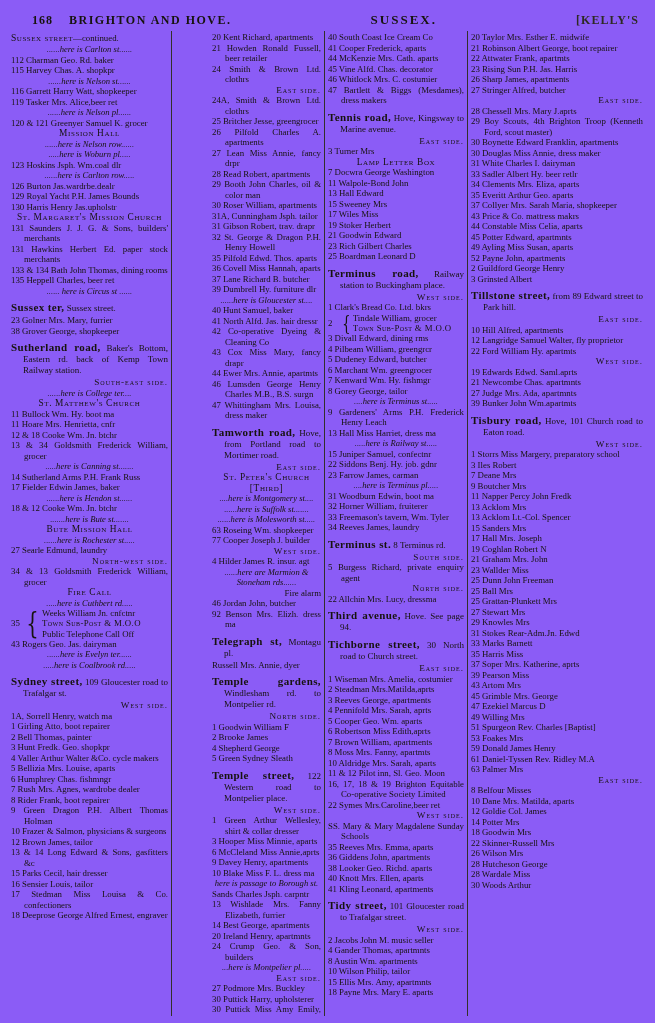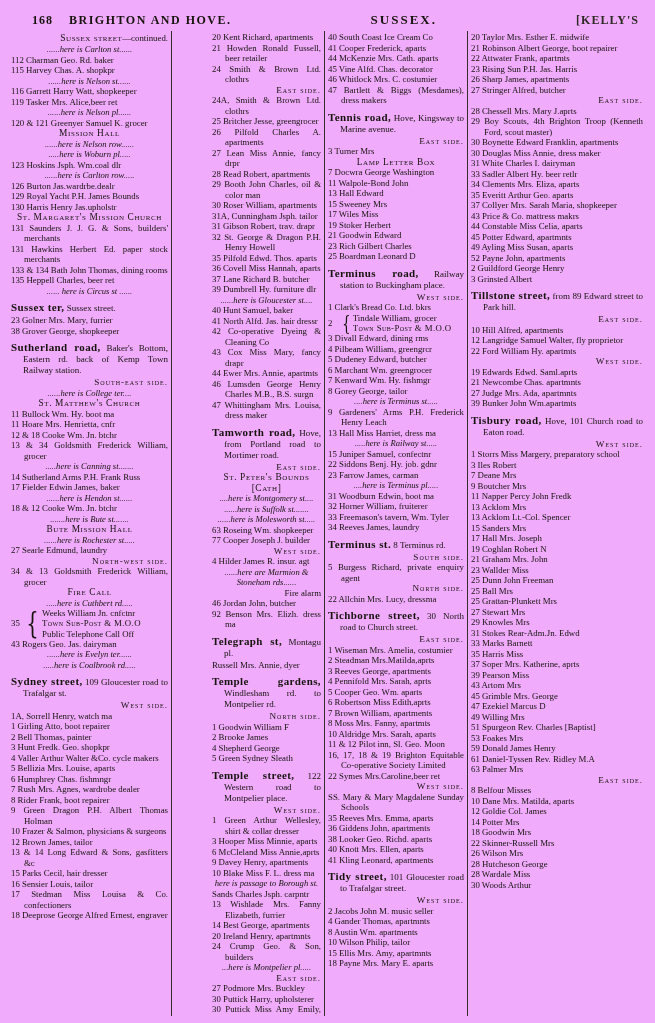--- a/index.html
+++ b/index.html
@@ -1,17 +1,17 @@
 <!DOCTYPE html>
 <html><head>
 <meta charset="utf-8">
 <style>
   html,body { margin:0; padding:0; background:#d8d5cc; }
   .page {
-    width:655px; height:1023px; background:#f0abfc; color:#17130e;
+    width:655px; height:1023px; background:#8b5cf6; color:#17130e;
     font-family:"Liberation Serif","DejaVu Serif",serif;
     overflow:hidden; position:relative; box-sizing:border-box;
     padding:8px 6px 0 8px;
   }
   .hdr {
     display:flex; justify-content:space-between; align-items:baseline;
     padding:4px 10px 3px 24px; font-weight:bold;
   }
   .hdr-left { display:flex; gap:16px; font-size:12px; letter-spacing:1.5px; }
   .hdr-page { letter-spacing:1px; }
@@ -42,21 +42,21 @@
   .caps {
     font-variant:small-caps; text-align:center; font-size:9.4px;
     line-height:10.5px; letter-spacing:0.6px;
     padding:0 6px;
   }
   .street {
     font-size:9px; line-height:11px; margin-top:6px; margin-bottom:1px;
     text-align:justify; padding-left:12px; text-indent:-12px;
   }
   .street .street-name { font-weight:bold; font-size:11px; letter-spacing:0.4px; }
-  .cont { font-size:8.8px; line-height:11px; text-align:right; }
+  .cont { font-size:8.8px; line-height:11px; text-align:left; }
   .cont .cont-name { font-variant:small-caps; font-size:9.6px; letter-spacing:0.5px; }
   .brace-row { display:flex; align-items:center; font-size:8.8px; line-height:10.3px; }
   .brace-num { width:12px; flex:none; }
   .brace-glyph {
     flex:none; font-family:"DejaVu Serif",serif; font-weight:400;
     transform:scaleX(0.65); margin-right:0px; color:#17130e;
   }
   .b3 .brace-glyph { font-size:30px; }
   .b2 .brace-glyph { font-size:20px; }
   .brace-lines { flex:1; }
@@ -178,21 +178,21 @@
         <div class="here">......here is Gloucester st....</div>
         <div class="entry">40 Hunt Samuel, baker</div>
         <div class="entry">41 North Alfd. Jas. hair dressr</div>
         <div class="entry">42 Co-operative Dyeing &amp; Cleaning Co</div>
         <div class="entry">43 Cox Miss Mary, fancy drapr</div>
         <div class="entry">44 Ewer Mrs. Annie, apartmts</div>
         <div class="entry">46 Lumsden George Henry Charles M.B., B.S. surgn</div>
         <div class="entry">47 Whittingham Mrs. Louisa, dress maker</div>
         <div class="street"><span class="street-name">Tamworth road,</span><span> Hove, from Portland road to Mortimer road.</span></div>
         <div class="side">East side.</div>
-        <div class="caps">St. Peter's Bounds [Cath]</div>
+        <div class="caps">St. Peter's Church [Third]</div>
         <div class="here">....here is Montgomery st....</div>
         <div class="here">......here is Suffolk st.......</div>
         <div class="here">......here is Molesworth st.....</div>
         <div class="entry">63 Roseing Wm. shopkeeper</div>
         <div class="entry">77 Cooper Joseph J. builder</div>
         <div class="side">West side.</div>
         <div class="entry">4 Hilder James R. insur. agt</div>
         <div class="here">......here are Marmion &amp;</div>
         <div class="here">Stoneham rds......</div>
         <div class="note">Fire alarm</div>
@@ -276,20 +276,21 @@
         <div class="here">....here is Terminus pl.....</div>
         <div class="entry">31 Woodburn Edwin, boot ma</div>
         <div class="entry">32 Horner William, fruiterer</div>
         <div class="entry">33 Freemason's tavern, Wm. Tyler</div>
         <div class="entry">34 Reeves James, laundry</div>
         <div class="street"><span class="street-name">Terminus st.</span><span> 8 Terminus rd.</span></div>
         <div class="side">South side.</div>
         <div class="entry">5 Burgess Richard, private enquiry agent</div>
         <div class="side">North side.</div>
         <div class="entry">22 Allchin Mrs. Lucy, dressma</div>
+        <div class="street"><span class="street-name">Third avenue,</span><span> Hove. See page 94.</span></div>
         <div class="street"><span class="street-name">Tichborne street,</span><span> 30 North road to Church street.</span></div>
         <div class="side">East side.</div>
         <div class="entry">1 Wiseman Mrs. Amelia, costumier</div>
         <div class="entry">2 Steadman Mrs.Matilda,aprts</div>
         <div class="entry">3 Reeves George, apartments</div>
         <div class="entry">4 Pennifold Mrs. Sarah, aprts</div>
         <div class="entry">5 Cooper Geo. Wm. aparts</div>
         <div class="entry">6 Robertson Miss Edith,aprts</div>
         <div class="entry">7 Brown William, apartments</div>
         <div class="entry">8 Moss Mrs. Fanny, apartmts</div>

